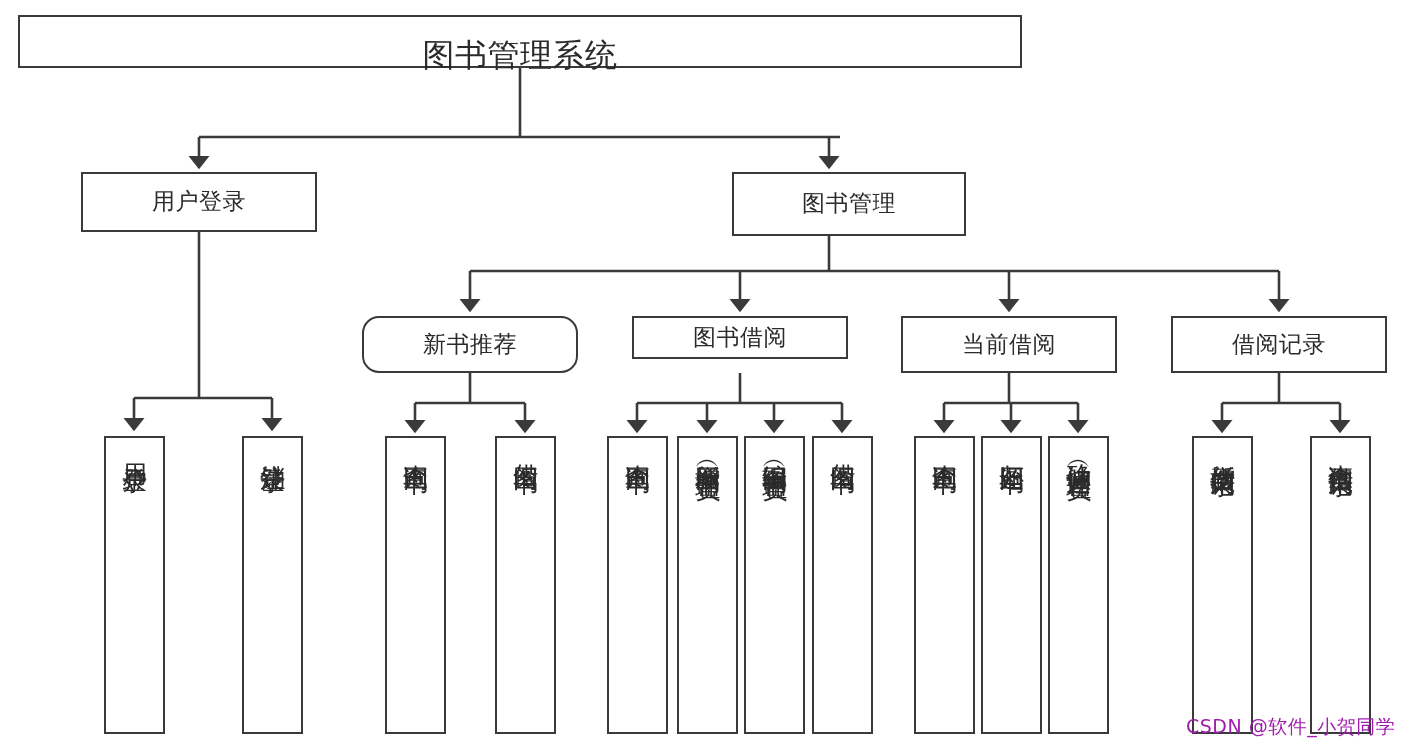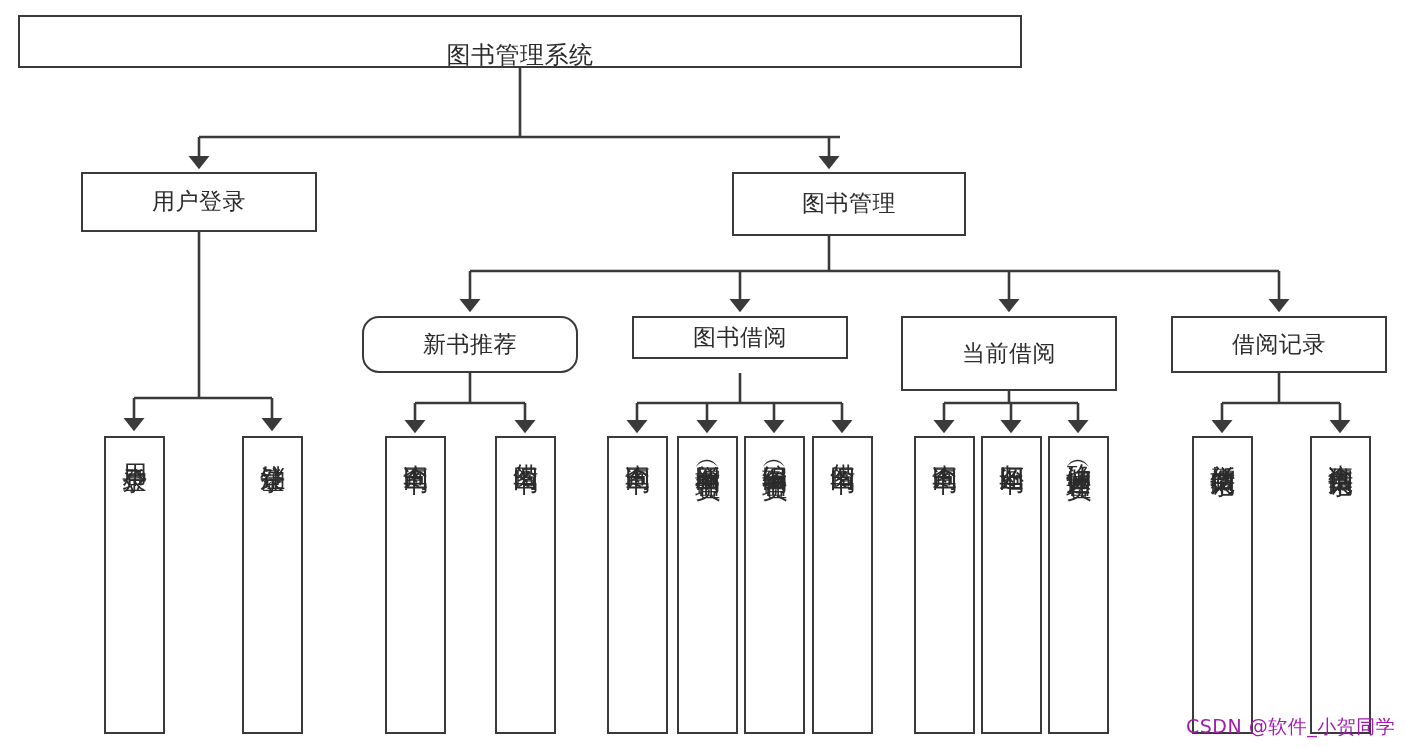--- a/index.html
+++ b/index.html
@@ -55,21 +55,21 @@
     letter-spacing: 0.5px;
     color: #2b2b2b;
     white-space: nowrap;
   }
 
   
   .node.horizontal .node-label {
     font-size: 23px;
   }
   .node.root .node-label {
-    font-size: 24px;
+    font-size: 32px;
     margin-top: 28px;
   }
 
   
   .node.vertical {
     align-items: flex-start;
     justify-content: center;
     padding-top: 6px;
   }
   .node.vertical .node-label {
@@ -163,21 +163,21 @@
   </div>
 
   <div class="node horizontal" style="left:362px; top:316px; width:216px; height:57px;border-radius:17px;">
     <span class="node-label">新书推荐</span>
   </div>
 
   <div class="node horizontal" style="left:632px; top:316px; width:216px; height:43px;">
     <span class="node-label">图书借阅</span>
   </div>
 
-  <div class="node horizontal" style="left:901px; top:316px; width:216px; height:75px;">
+  <div class="node horizontal" style="left:901px; top:316px; width:216px; height:57px;">
     <span class="node-label">当前借阅</span>
   </div>
 
   <div class="node horizontal" style="left:1171px; top:316px; width:216px; height:57px;">
     <span class="node-label">借阅记录</span>
   </div>
 
   <div class="node vertical" style="left:104px; top:436px; width:61px; height:298px;">
     <span class="node-label">用户登录</span>
   </div>

